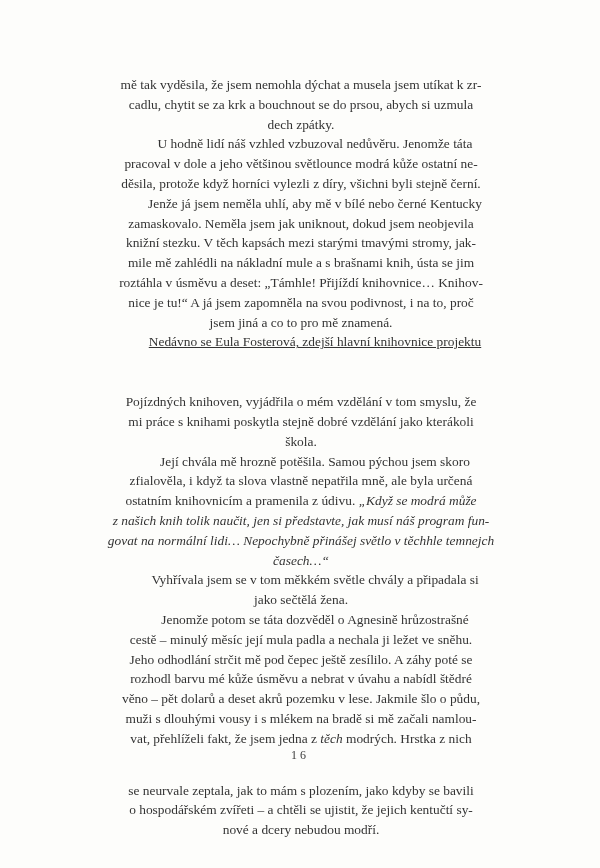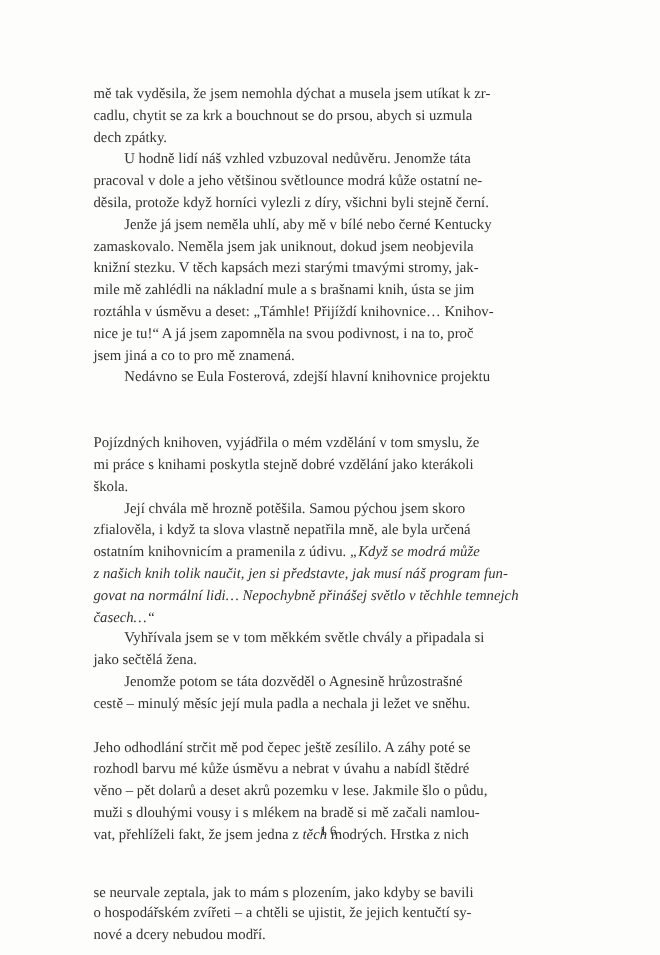--- a/index.html
+++ b/index.html
@@ -29,20 +29,21 @@
     margin: 0;
     padding: 0;
   }
   .line {
     height: 19.8px;
     line-height: 19.8px;
     font-size: 13.4px;
     color: #333333;
     white-space: nowrap;
     overflow: visible;
+    text-align: center;
   }
   .line.indent {
     text-indent: 28px;
   }
   .run.italic {
     font-style: italic;
   }
   .folio {
     position: absolute;
     left: 0;
@@ -73,41 +74,41 @@
       <div class="paragraph">
         <div class="line indent" style="word-spacing: 0px;"><span class="run">Jenže já jsem neměla uhlí, aby mě v bílé nebo černé Kentucky</span></div>
         <div class="line" style="word-spacing: 0px;"><span class="run">zamaskovalo. Neměla jsem jak uniknout, dokud jsem neobjevila</span></div>
         <div class="line" style="word-spacing: 0px;"><span class="run">knižní stezku. V těch kapsách mezi starými tmavými stromy, jak-</span></div>
         <div class="line" style="word-spacing: 0px;"><span class="run">mile mě zahlédli na nákladní mule a s brašnami knih, ústa se jim</span></div>
         <div class="line" style="word-spacing: 0px;"><span class="run">roztáhla v úsměvu a deset: „Támhle! Přijíždí knihovnice… Knihov-</span></div>
         <div class="line" style="word-spacing: 0px;"><span class="run">nice je tu!“ A já jsem zapomněla na svou podivnost, i na to, proč</span></div>
         <div class="line last"><span class="run">jsem jiná a co to pro mě znamená.</span></div>
       </div>
       <div class="paragraph">
-        <div class="line indent" style="word-spacing: 0px;"><span class="run">Nedávno se Eula Fosterová, zdejší hlavní knihovnice projektu</span></div>
+        <div class="line indent" style="word-spacing: 0px; text-decoration: underline;"><span class="run">Nedávno se Eula Fosterová, zdejší hlavní knihovnice projektu</span></div>
         <div class="line" style="word-spacing: 0px; margin-top: 40px;"><span class="run">Pojízdných knihoven, vyjádřila o mém vzdělání v tom smyslu, že</span></div>
         <div class="line" style="word-spacing: 0px;"><span class="run">mi práce s knihami poskytla stejně dobré vzdělání jako kterákoli</span></div>
         <div class="line last"><span class="run">škola.</span></div>
       </div>
       <div class="paragraph">
         <div class="line indent" style="word-spacing: 0px;"><span class="run">Její chvála mě hrozně potěšila. Samou pýchou jsem skoro</span></div>
         <div class="line" style="word-spacing: 0px;"><span class="run">zfialověla, i když ta slova vlastně nepatřila mně, ale byla určená</span></div>
         <div class="line" style="word-spacing: 0px;"><span class="run">ostatním knihovnicím a pramenila z údivu. </span><span class="run italic">„Když se modrá může</span></div>
         <div class="line" style="word-spacing: 0px;"><span class="run italic">z našich knih tolik naučit, jen si představte, jak musí náš program fun-</span></div>
         <div class="line" style="word-spacing: 0px;"><span class="run italic">govat na normální lidi… Nepochybně přinášej světlo v těchhle temnejch</span></div>
         <div class="line last"><span class="run italic">časech…“</span></div>
       </div>
       <div class="paragraph">
         <div class="line indent" style="word-spacing: 0px;"><span class="run">Vyhřívala jsem se v tom měkkém světle chvály a připadala si</span></div>
         <div class="line last"><span class="run">jako sečtělá žena.</span></div>
       </div>
       <div class="paragraph">
         <div class="line indent" style="word-spacing: 0px;"><span class="run">Jenomže potom se táta dozvěděl o Agnesině hrůzostrašné</span></div>
         <div class="line" style="word-spacing: 0px;"><span class="run">cestě – minulý měsíc její mula padla a nechala ji ležet ve sněhu.</span></div>
-        <div class="line" style="word-spacing: 0px; margin-top: 20px;"><span class="run">Jeho odhodlání strčit mě pod čepec ještě zesílilo. A záhy poté se</span></div>
+        <div class="line" style="word-spacing: 0px;"><span class="run">Jeho odhodlání strčit mě pod čepec ještě zesílilo. A záhy poté se</span></div>
         <div class="line" style="word-spacing: 0px;"><span class="run">rozhodl barvu mé kůže úsměvu a nebrat v úvahu a nabídl štědré</span></div>
         <div class="line" style="word-spacing: 0px;"><span class="run">věno – pět dolarů a deset akrů pozemku v lese. Jakmile šlo o půdu,</span></div>
         <div class="line" style="word-spacing: 0px;"><span class="run">muži s dlouhými vousy i s mlékem na bradě si mě začali namlou-</span></div>
         <div class="line" style="word-spacing: 0px;"><span class="run">vat, přehlíželi fakt, že jsem jedna z </span><span class="run italic">těch</span><span class="run"> modrých. Hrstka z nich</span></div>
         <div class="line" style="word-spacing: 0px; margin-top: 32px;"><span class="run">se neurvale zeptala, jak to mám s plozením, jako kdyby se bavili</span></div>
         <div class="line" style="word-spacing: 0px;"><span class="run">o hospodářském zvířeti – a chtěli se ujistit, že jejich kentučtí sy-</span></div>
         <div class="line last"><span class="run">nové a dcery nebudou modří.</span></div>
       </div>
     </div>
   <div class="folio">16</div>

